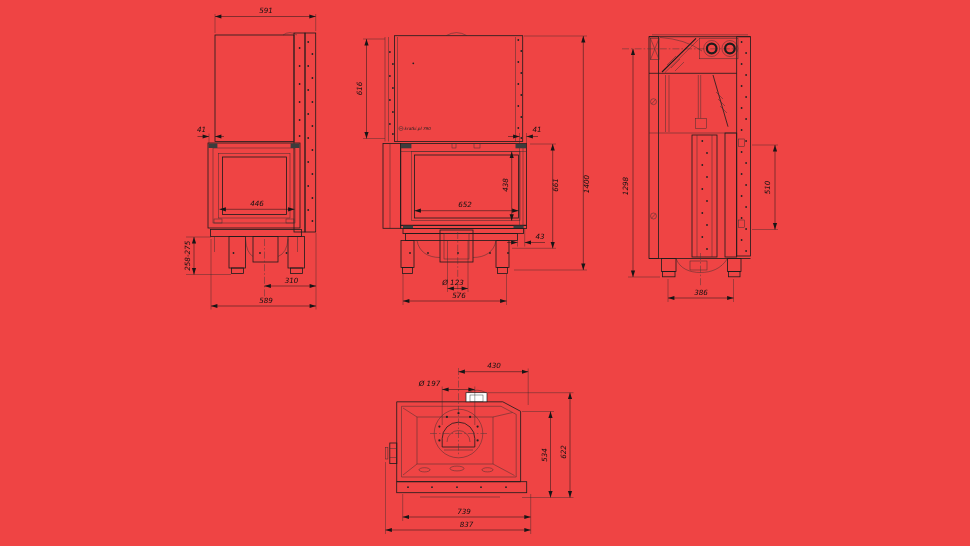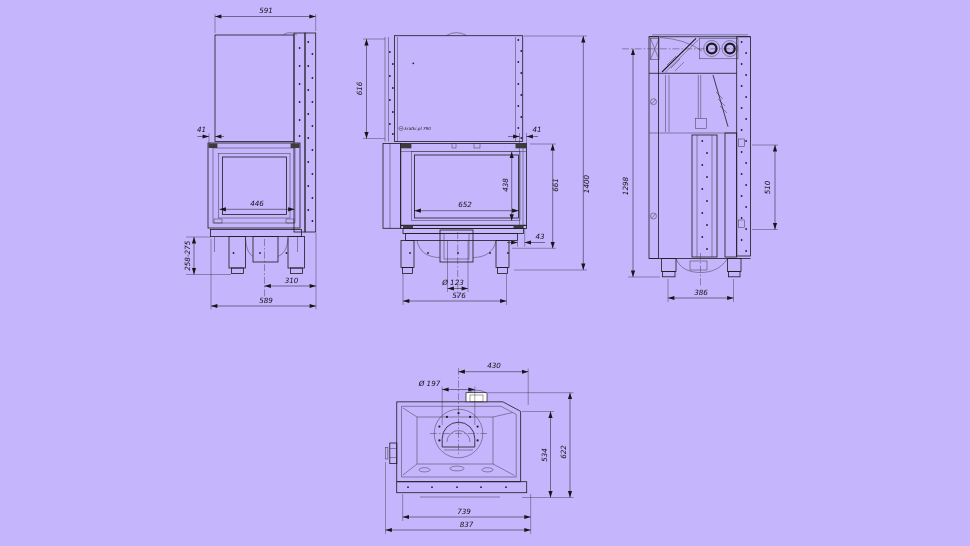--- a/index.html
+++ b/index.html
@@ -1,16 +1,16 @@
 <!DOCTYPE html>
 <html><head>
 <meta charset="utf-8">
 <style>
   html,body{margin:0;padding:0;background:#fff;}
-  .canvas{position:relative;width:970px;height:546px;background:#c4b5fd;overflow:hidden;}
+  .canvas{position:relative;width:970px;height:546px;background:#ef4444;overflow:hidden;}
   svg{position:absolute;left:0;top:0;}
   .ol{fill:none;stroke:#1c1c1c;stroke-width:.8;}
   .ml{fill:none;stroke:#1c1c1c;stroke-width:1.1;}
   .il{fill:none;stroke:#2e2e2e;stroke-width:.45;}
   .dim{stroke:#161616;stroke-width:.5;fill:none;}
   .ext{stroke:#2a2a2a;stroke-width:.4;fill:none;}
   .cl{stroke:#3a3a3a;stroke-width:.45;stroke-dasharray:7 2 1.6 2;fill:none;}
   .dtxt{font:italic 7.2px "DejaVu Sans",sans-serif;fill:#111;}
   .logo{font:italic 4.2px "DejaVu Sans",sans-serif;fill:#222;}
   .dot{fill:#222;stroke:none;}

